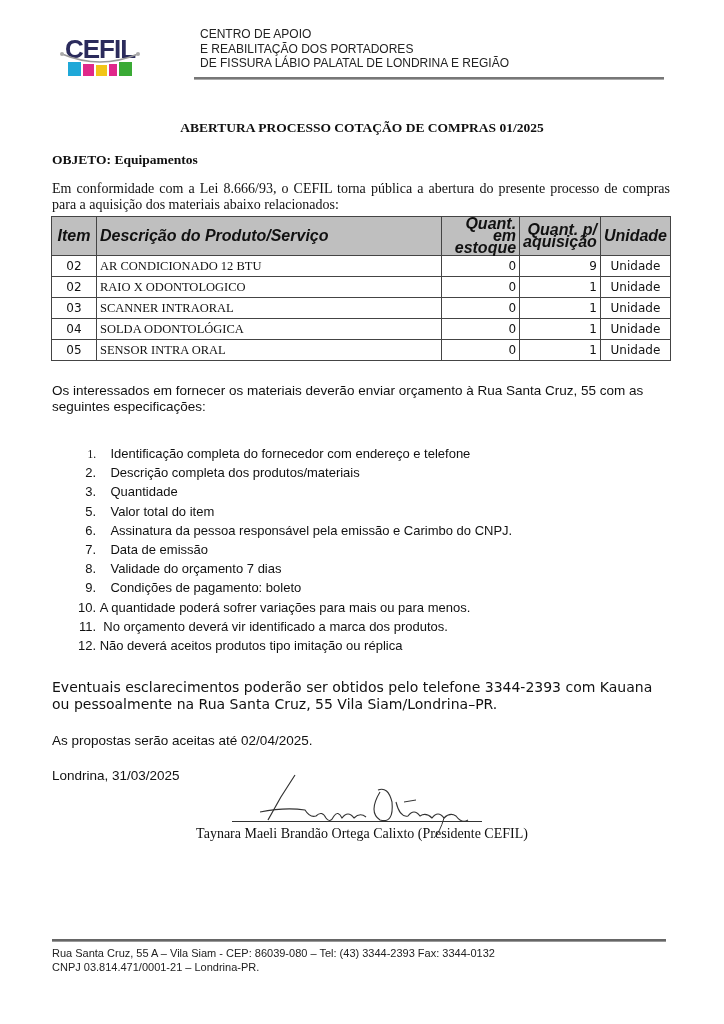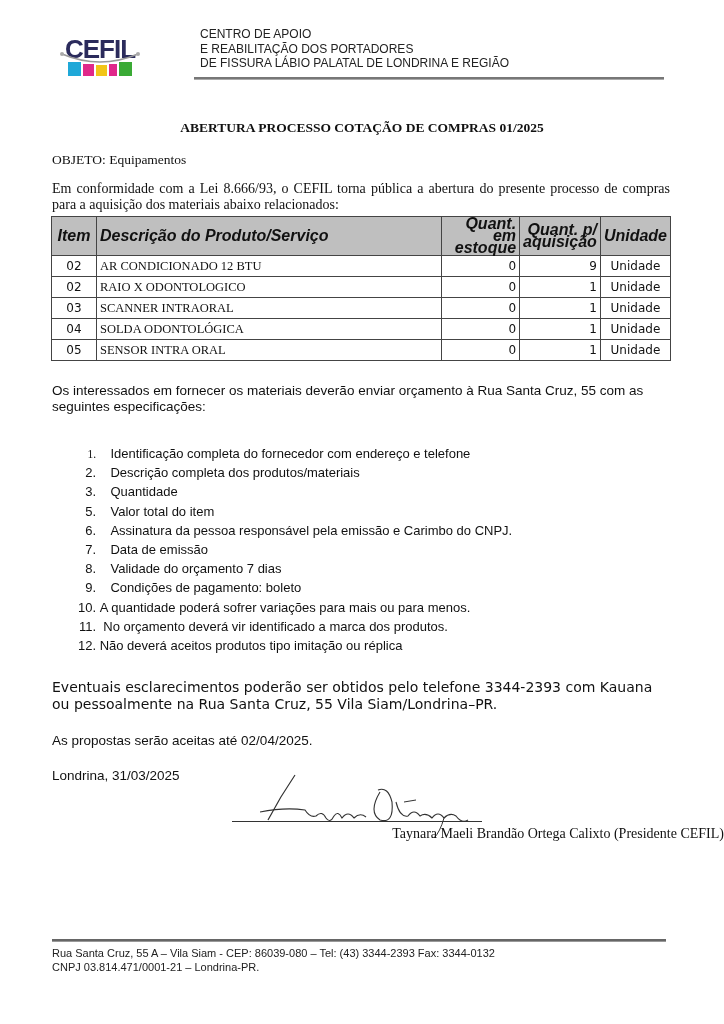--- a/index.html
+++ b/index.html
@@ -8,21 +8,21 @@
   .sans { font-family: "Liberation Sans", sans-serif; }
   .serif { font-family: "Liberation Serif", serif; }
   .dv { font-family: "DejaVu Sans", sans-serif; }
 
   
   #logo { left: 58px; top: 28px; width: 84px; height: 52px; }
   #org-lines { left: 200px; top: 27px; font-size: 12px; line-height: 14.5px; color: #222; }
   #header-rule { left: 194px; top: 77px; width: 470px; height: 0; border-top: 2px solid #777; border-bottom: 1px solid #aaa; }
 
   #doc-title { left: 0; width: 724px; top: 120px; text-align: center; font-weight: bold; font-size: 13.5px; }
-  #objeto { left: 52px; top: 152px; font-size: 13.5px; font-weight: normal; }
+  #objeto { left: 52px; top: 152px; font-size: 13.5px; font-weight: bold; }
   #intro { left: 52px; top: 181px; width: 618px; font-size: 14px; line-height: 16px; text-align: justify; text-align-last: left; }
 
   
   #items-table { left: 51px; top: 216px; width: 620px; border-collapse: collapse; }
   #items-table th, #items-table td { border: 1.5px solid #444; padding: 0 3px; }
   #items-table th { background: #bfbfbf; font-family: "Liberation Sans", sans-serif; font-weight: bold; font-style: italic; font-size: 16px; line-height: 12px; height: 38px; }
   #items-table td { height: 20px; font-size: 12px; }
   .c-item { width: 38px; text-align: center; }
   .c-desc { text-align: left; font-family: "Liberation Serif", serif; font-size: 12.5px !important; }
   .c-num { width: 71px; text-align: right; }
@@ -38,21 +38,21 @@
   .li-num { display: inline-block; width: 44px; text-align: right; padding-right: 0; }
   .li-num.first { font-family: "Liberation Serif", serif; font-size: 11.5px; }
   .li-text { margin-left: 0; }
 
   #clarify { left: 52px; top: 679px; width: 620px; font-size: 14px; line-height: 17px; }
   #deadline { left: 52px; top: 733px; font-size: 13.5px; }
   #place-date { left: 52px; top: 768px; font-size: 13.5px; }
 
   #signature { left: 230px; top: 772px; width: 260px; height: 70px; }
   #sign-line { left: 232px; top: 821px; width: 250px; height: 0; border-top: 1px solid #333; }
-  #signer { left: 0; width: 724px; top: 826px; text-align: right; font-size: 14px; }
+  #signer { left: 0; width: 724px; top: 826px; text-align: center; font-size: 14px; }
 
   #footer-rule { left: 52px; top: 939px; width: 614px; height: 0; border-top: 2px solid #666; border-bottom: 1px solid #999; }
   #footer { left: 52px; top: 946px; font-size: 11px; line-height: 14px; color: #222; }
 </style>
 </head>
 <body>
 
 <div id="logo" class="abs">
   <svg width="84" height="52" viewBox="0 0 84 52">
     <text x="42" y="30" text-anchor="middle" font-family="Liberation Sans, sans-serif" font-weight="bold" font-size="26" fill="#2b2b5c" letter-spacing="-1">CEFIL</text>

